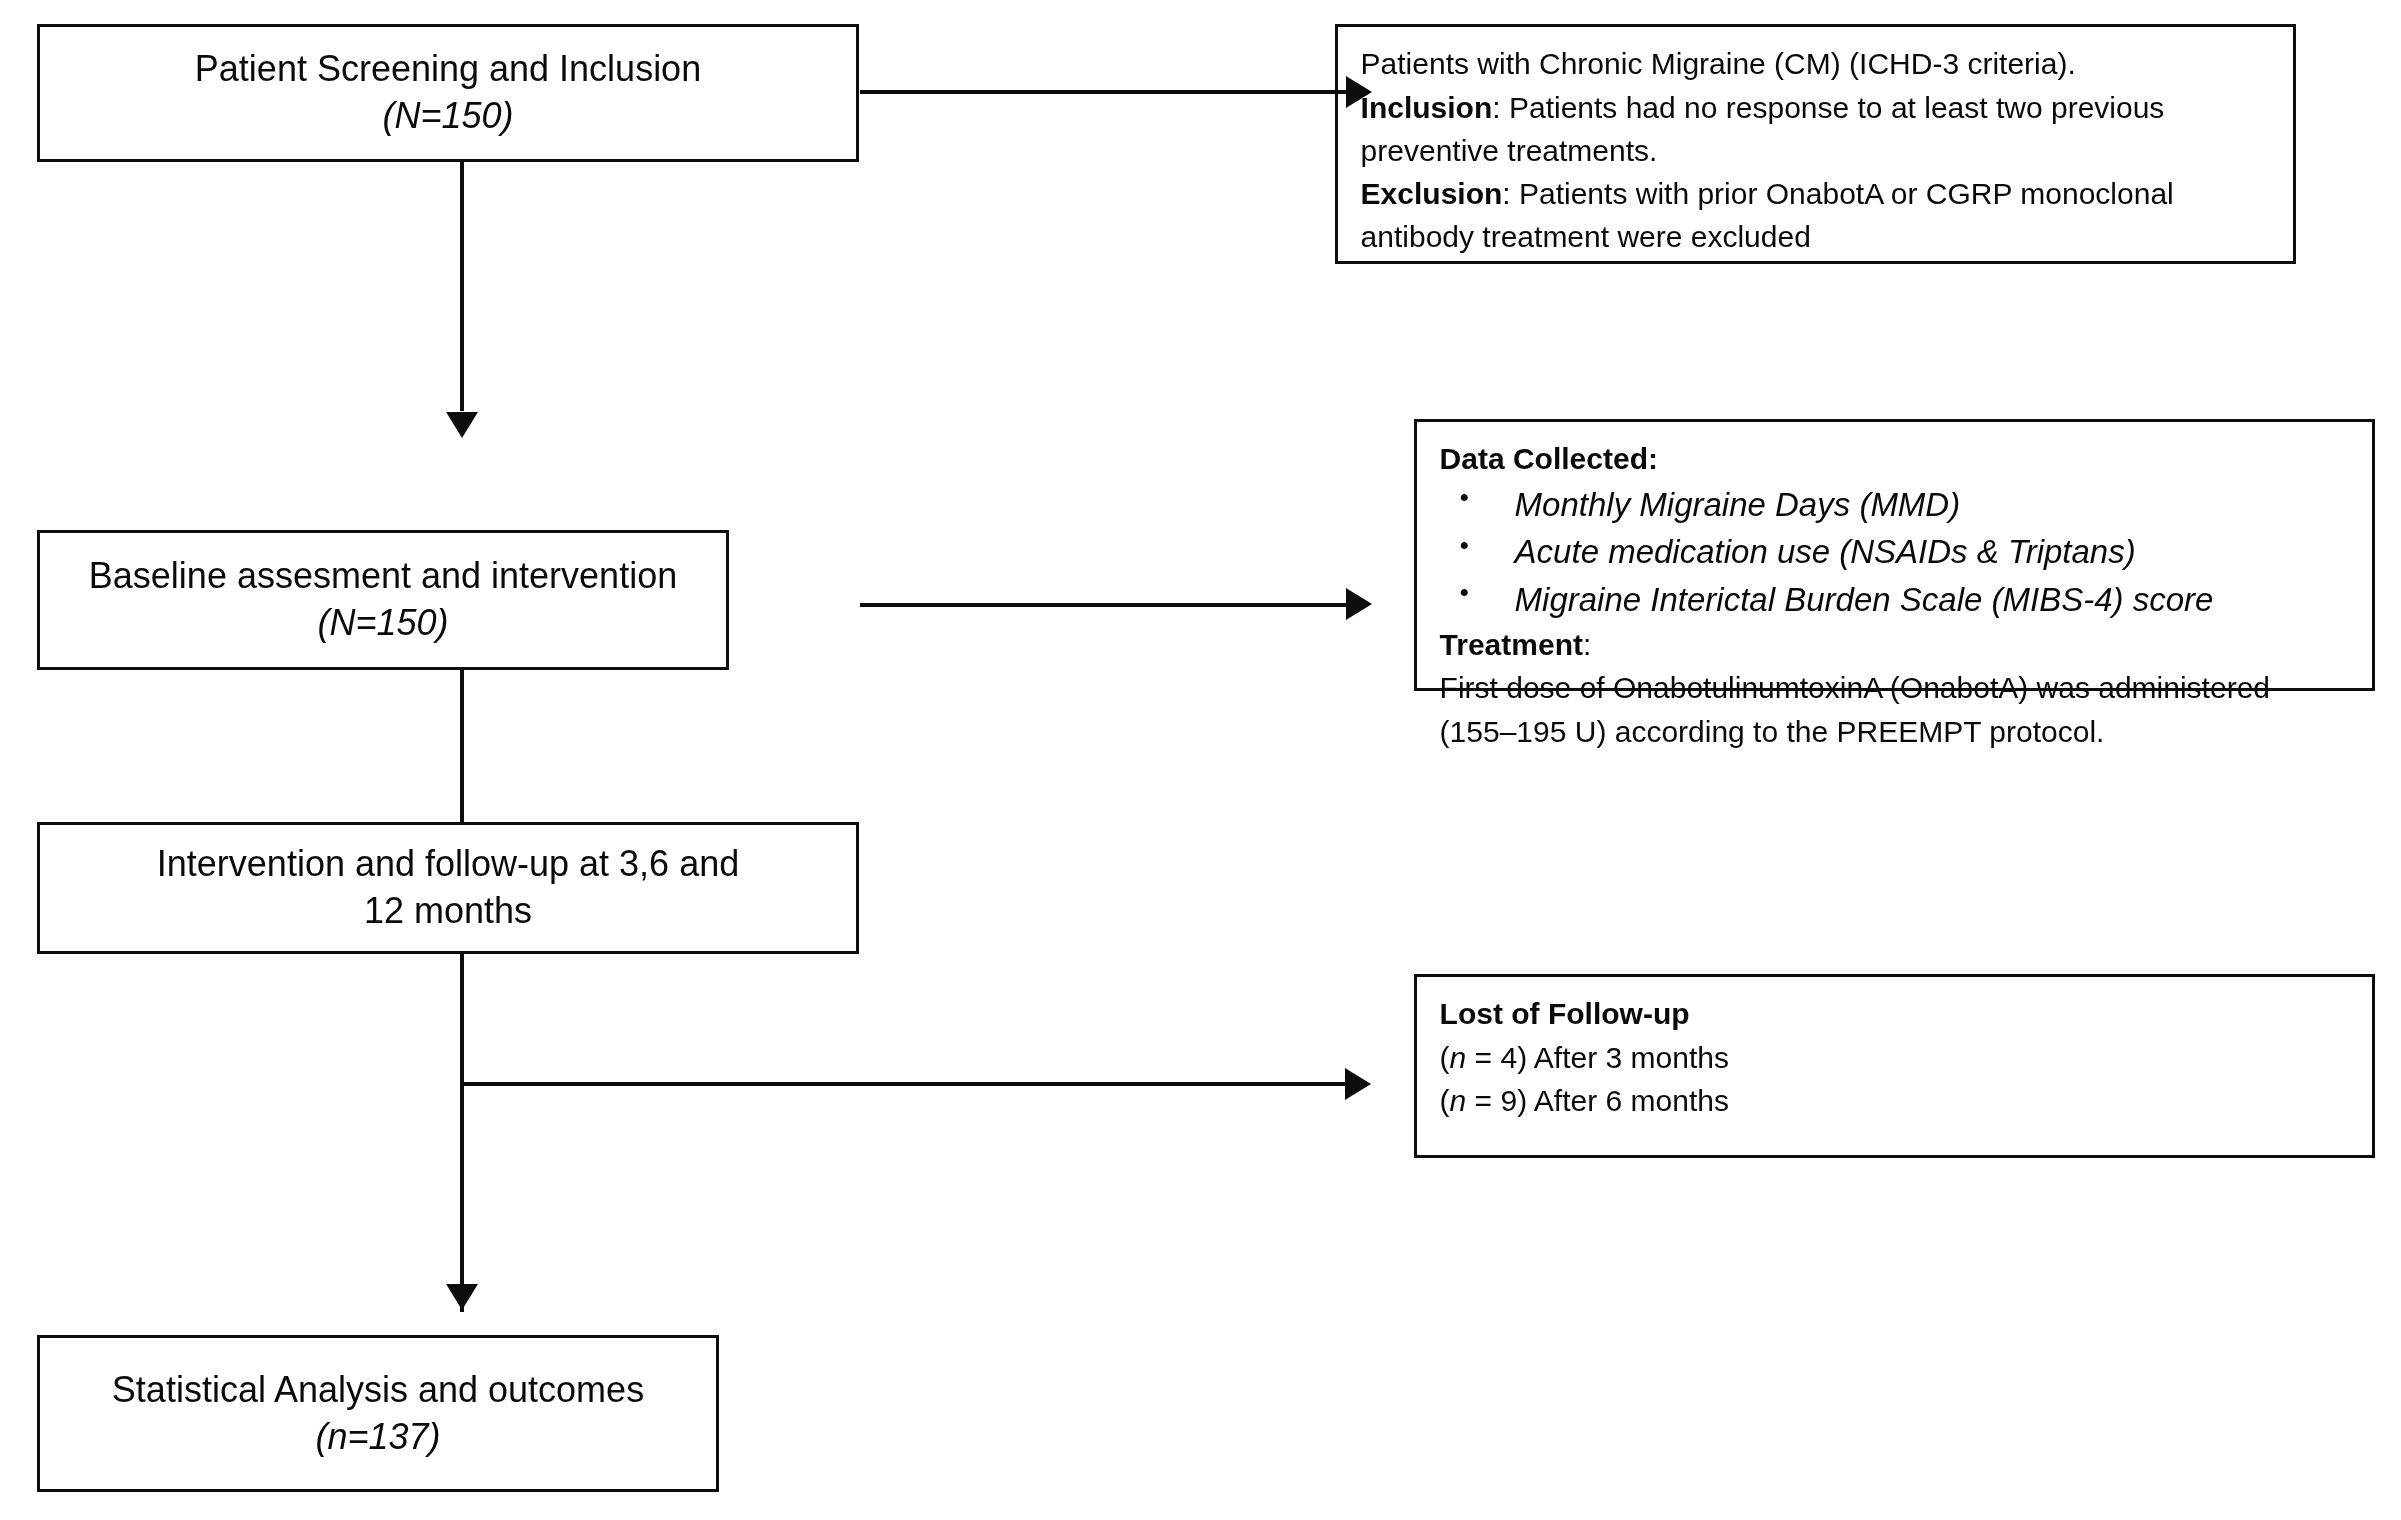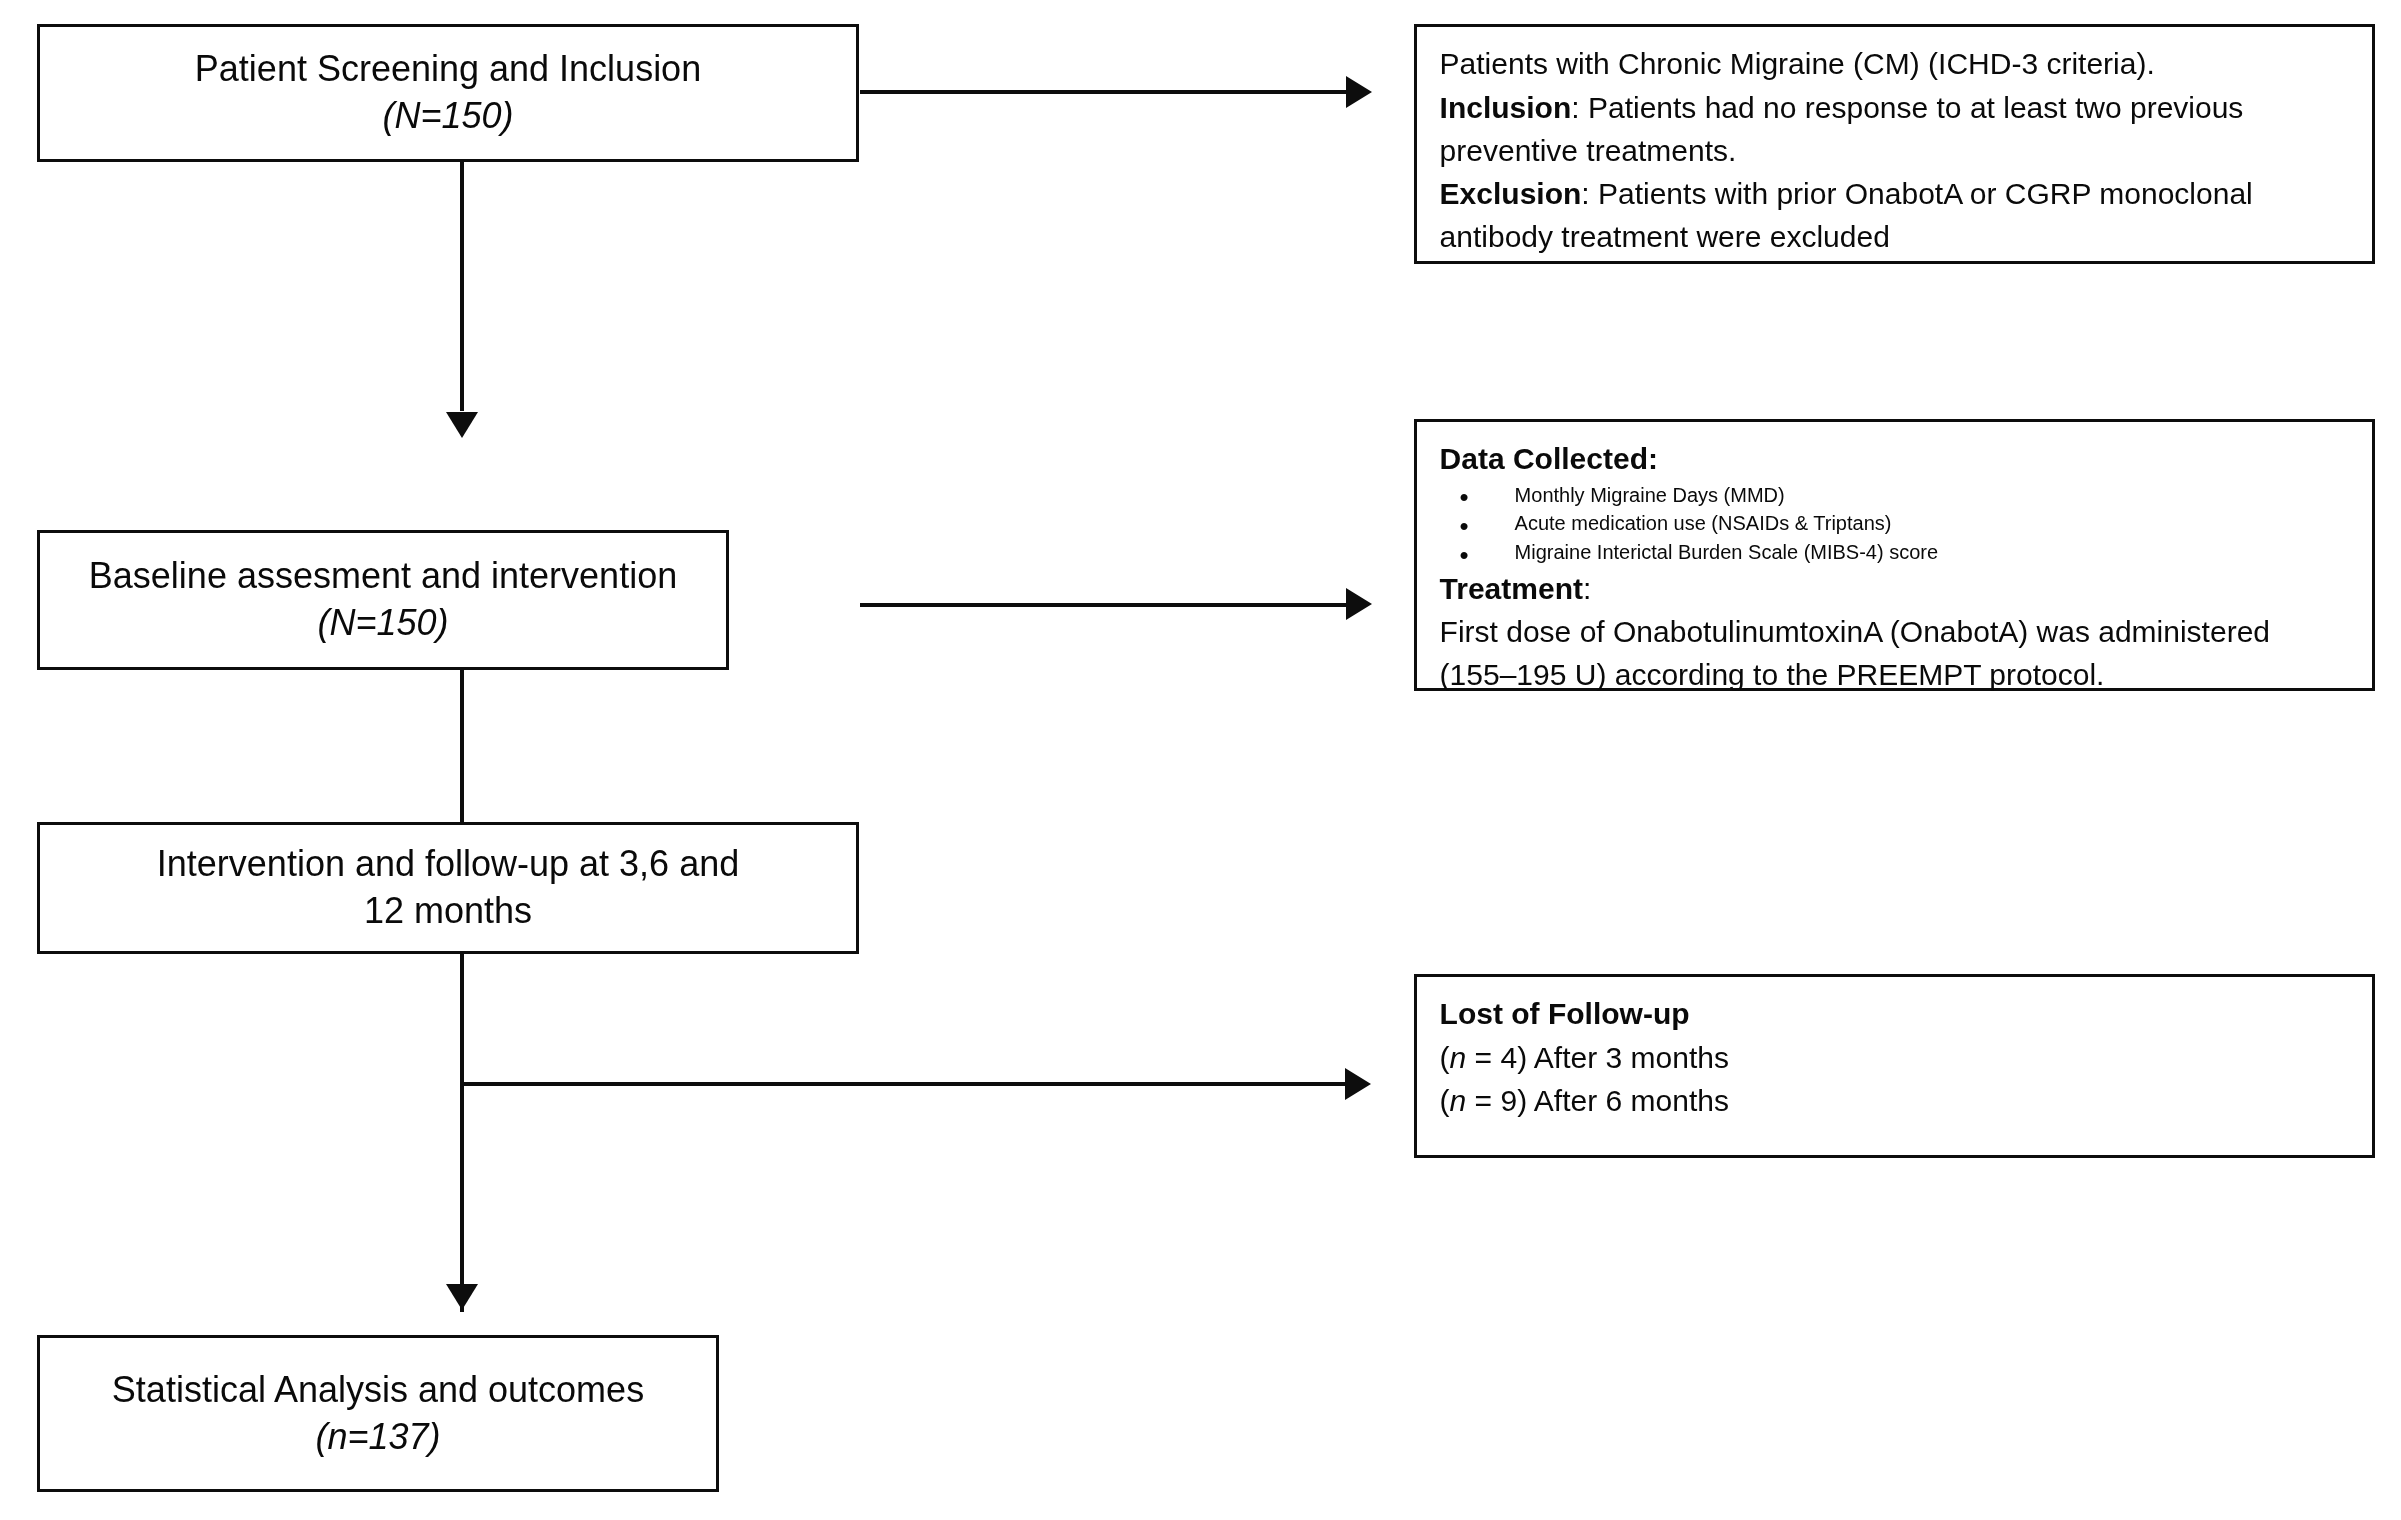--- a/index.html
+++ b/index.html
@@ -52,24 +52,25 @@
   }
   .panel .p b {
     font-weight: bold;
   }
   .panel .bullets {
     margin: 0;
     padding: 0;
     list-style: none;
   }
   .panel .bullets li {
-    font-size: 20px;
+    font-size: 33px;
     line-height: 1.44;
     position: relative;
     padding-left: 75px;
+    font-style: italic;
   }
   .panel .bullets li::before {
     content: "•";
     position: absolute;
     left: 20px;
     top: -1.2px;
     font-size: 26px;
   }
   .panel .p i {
     font-style: italic;
@@ -121,21 +122,21 @@
   <div class="node" style="left:37px; top:822px; width:822px; height:132px;">
     <div class="line">Intervention and follow-up at 3,6 and</div>
     <div class="line">12 months</div>
   </div>
 
   <div class="node" style="left:37px; top:1335px; width:682px; height:157px;">
     <div class="line">Statistical Analysis and outcomes</div>
     <div class="line it">(n=137)</div>
   </div>
 
-  <div class="panel" style="left:1414px; top:24px; width:961px; height:240px;">
+  <div class="panel" style="left:1335px; top:24px; width:961px; height:240px;">
     <div class="p">Patients with Chronic Migraine (CM) (ICHD-3 criteria).</div>
     <div class="p"><b>Inclusion</b><span>: Patients had no response to at least two previous preventive treatments.</span></div>
     <div class="p"><b>Exclusion</b><span>: Patients with prior OnabotA or CGRP monoclonal antibody treatment were excluded</span></div>
   </div>
 
   <div class="panel" style="left:1414px; top:419px; width:961px; height:272px;">
     <div class="p"><b>Data Collected:</b></div>
     <ul class="bullets">
       <li>Monthly Migraine Days (MMD)</li>
       <li>Acute medication use (NSAIDs &amp; Triptans)</li>

